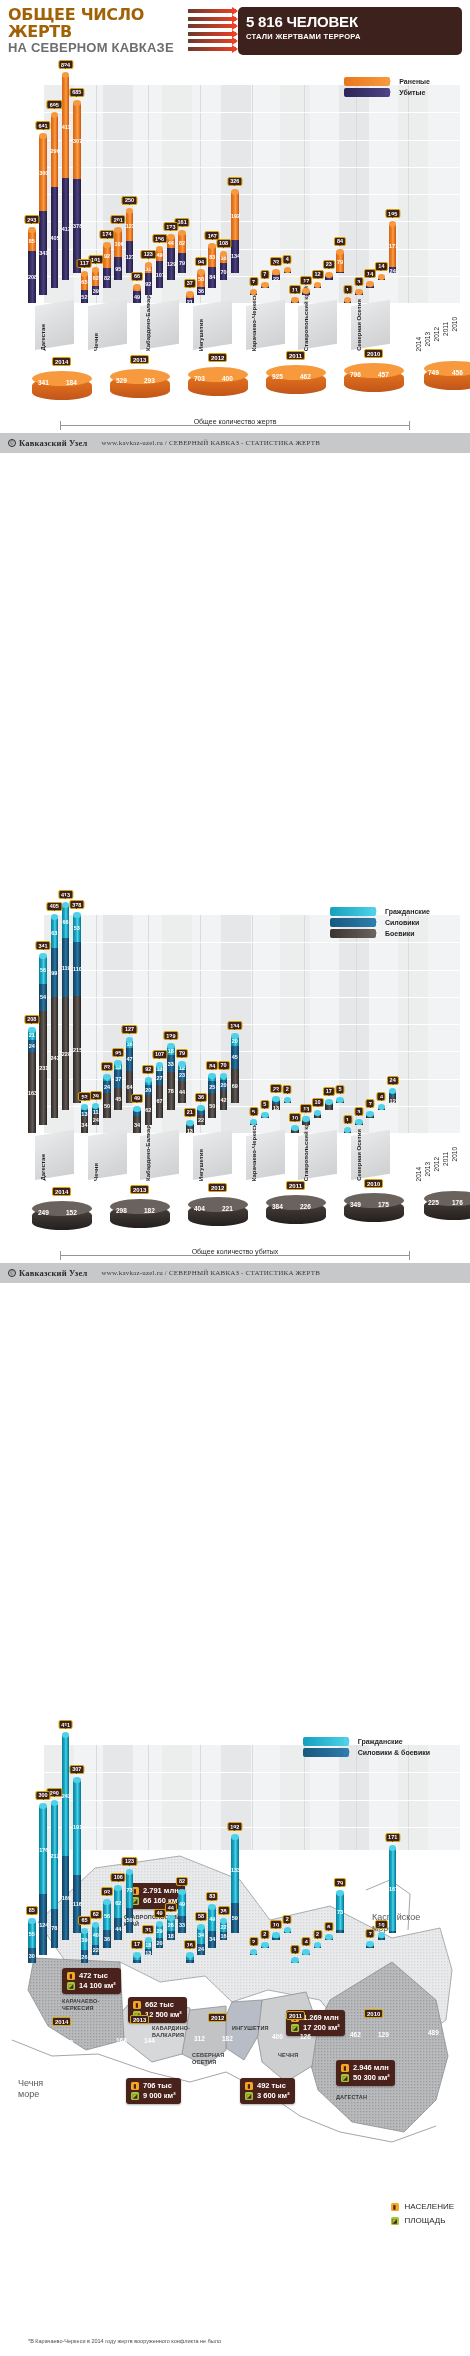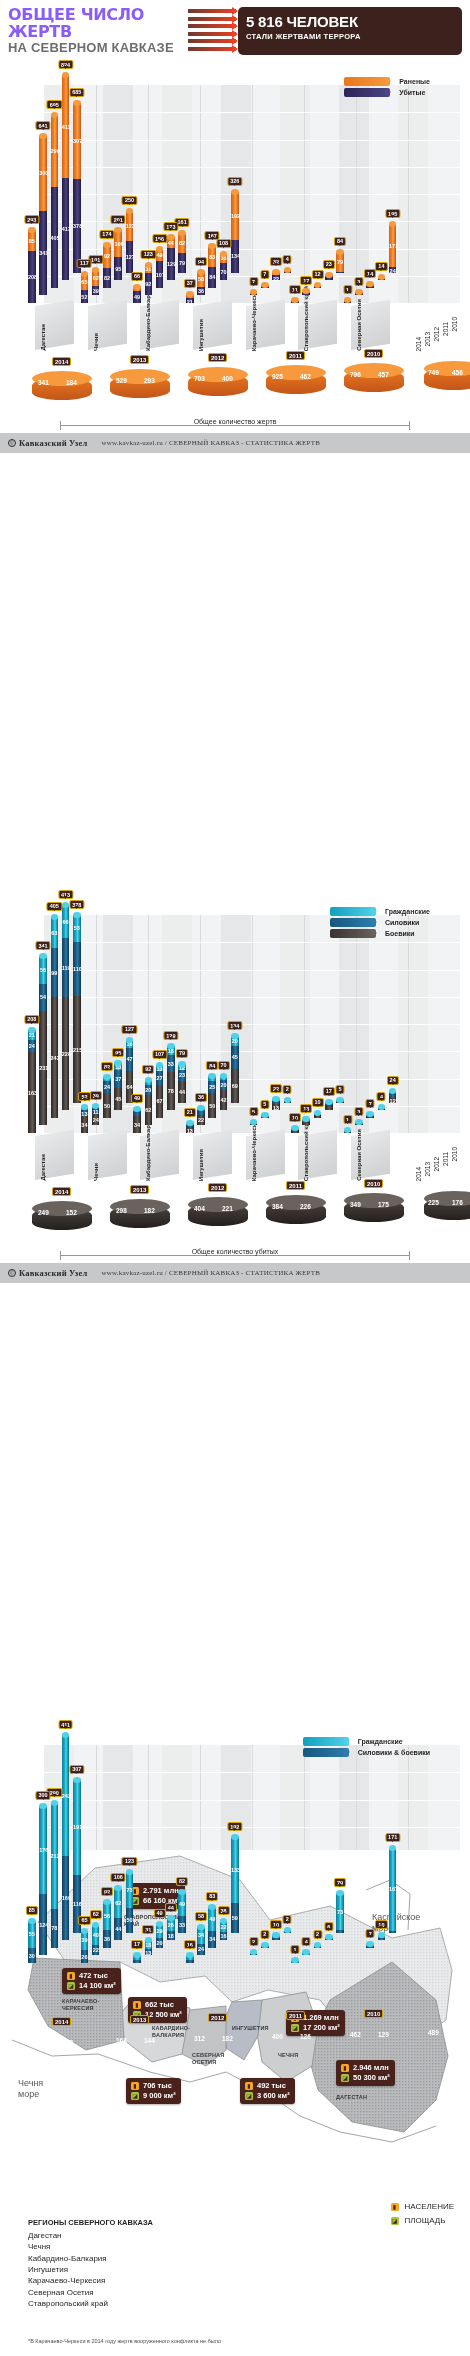--- a/index.html
+++ b/index.html
@@ -9,21 +9,21 @@
     width:470px; height:2356px; position:relative; overflow:hidden;
     background:#ffffff;
     font-family:"Liberation Sans","DejaVu Sans",sans-serif;
     color:#231f20; -webkit-font-smoothing:antialiased;
   }
   .sec { position:absolute; left:0; width:470px; }
 
   
   #header { top:0; height:55px; padding:7px 8px 0 8px; display:flex; }
   .hdr-left { width:178px; }
-  .hdr-l1 { font-size:16px; font-weight:bold; letter-spacing:-0.3px; color:#8b5cf6;
+  .hdr-l1 { font-size:16px; font-weight:bold; letter-spacing:-0.3px; color:#a16207;
             font-family:"DejaVu Sans",sans-serif; line-height:1.05; }
   .hdr-l2 { font-size:13px; font-weight:bold; color:#6d6e71; letter-spacing:0.2px; line-height:1.15; }
   .hdr-l3 { font-size:13px; font-weight:bold; color:#231f20; letter-spacing:0.6px; line-height:1.15; }
   .hdr-l4 { font-size:8px; font-weight:bold; color:#4d4d4d; letter-spacing:0.1px; margin-top:2px; }
   .hdr-arrows { width:48px; margin:2px 2px 0 2px; display:flex; flex-direction:column;
                 justify-content:space-between; height:42px; }
   .arrow { height:4px; position:relative; background:linear-gradient(90deg,#6b3b2e,#ef3e23); }
   .arrow:after{ content:""; position:absolute; right:-6px; top:-2px; border:4px solid transparent;
                 border-left:6px solid #ef3e23; }
   .hdr-badge { flex:1; background:#3d211c; border-radius:5px; color:#fff; padding:6px 8px 5px 8px; }
@@ -1518,24 +1518,14 @@
     <div class="row">
         <span class="sq pop">▮</span>
       <span>НАСЕЛЕНИЕ</span>
       </div>
     <div class="row">
         <span class="sq area">◪</span>
       <span>ПЛОЩАДЬ</span>
       </div>
   </div>
 
-  <div class="rlist" style="top:368px">
-    <div class="ttl">РЕГИОНЫ СЕВЕРНОГО КАВКАЗА</div>
-    <div class="it">Дагестан</div>
-    <div class="it">Чечня</div>
-    <div class="it">Кабардино-Балкария</div>
-    <div class="it">Ингушетия</div>
-    <div class="it">Карачаево-Черкесия</div>
-    <div class="it">Северная Осетия</div>
-    <div class="it">Ставропольский край</div>
-  </div>
   <div class="fnote" style="top:488px">*В Карачаево-Черкеси  в 2014 году жертв вооруженного конфликта не было</div>
 </div>
 
 </body></html>

